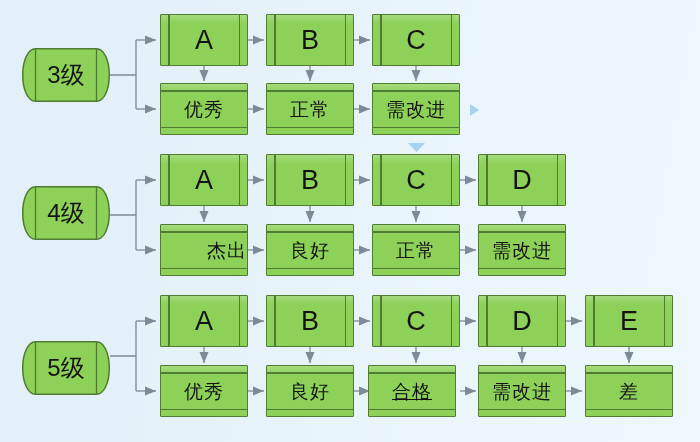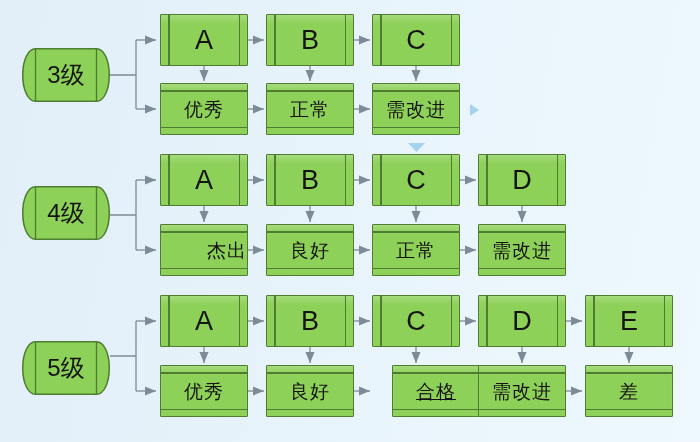--- a/index.html
+++ b/index.html
@@ -228,21 +228,21 @@
   <div class="node gbox" style="left:585px; top:295px;">
     <span class="grade-label">E</span>
   </div>
 
   <div class="node rbox" style="left:160px; top:365px;">
     <span class="rating-label">优秀</span>
   </div>
   <div class="node rbox" style="left:266px; top:365px;">
     <span class="rating-label">良好</span>
   </div>
-  <div class="node rbox" style="left:392px; top:365px;text-decoration:underline;">
+  <div class="node rbox" style="left:368px; top:365px;text-decoration:underline;">
     <span class="rating-label">合格</span>
   </div>
   <div class="node rbox" style="left:478px; top:365px;">
     <span class="rating-label">需改进</span>
   </div>
   <div class="node rbox" style="left:585px; top:365px;">
     <span class="rating-label">差</span>
   </div>
 
 </div>

